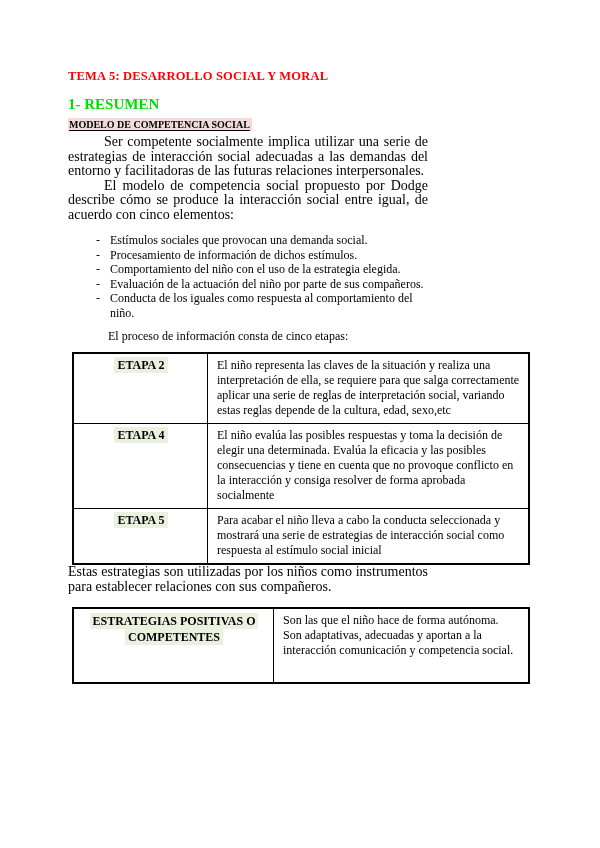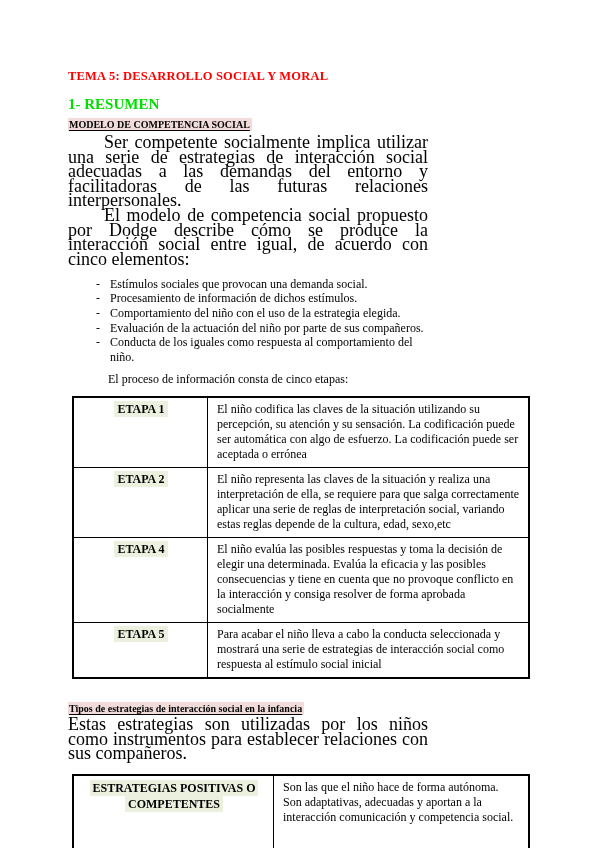--- a/index.html
+++ b/index.html
@@ -26,21 +26,21 @@
   .h-block{margin:0 0 2px 0;line-height:16px;}
   .hl-pink{
     background:#f2dbdb;
     font-weight:bold;font-size:10px;color:#000;
     text-decoration:underline;
     text-underline-offset:2px;
     padding:1px 2px 1px 1px;
     margin-top:24px;
   }
   p.body{
-    font-size:18px;line-height:14.6px;
+    font-size:14px;line-height:14.6px;
     text-align:justify;margin:0;
   }
   p.indent{text-indent:36px;}
   .list{margin:10.5px 0 0 0;}
   .li{display:flex;font-size:12px;line-height:14.6px;}
   .li .dash{width:14px;margin-left:28px;flex:none;}
   .li .li-text{flex:1;}
   .p-proceso{
     font-size:12px;line-height:14.6px;margin:8px 0 0 40px;text-align:left;
   }
@@ -112,39 +112,34 @@
       <span class="dash">-</span>
       <span class="li-text">Conducta de los iguales como respuesta al comportamiento del niño.</span>
     </div>
   </div>
 
   <p class="p-proceso">El proceso de información consta de cinco etapas:</p>
 
   <table class="doc-table">
     <tbody>
       <tr>
-        <td class="stage-label"><span class="hl-green">ETAPA 1</span></td>
-        <td>El niño codifica las claves de la situación utilizando su percepción, su atención y su sensación. La codificación puede ser automática con algo de esfuerzo. La codificación puede ser aceptada o errónea</td>
-      </tr>
-      <tr>
         <td class="stage-label"><span class="hl-green">ETAPA 2</span></td>
         <td>El niño representa las claves de la situación y realiza una interpretación de ella, se requiere para que salga correctamente aplicar una serie de reglas de interpretación social, variando estas reglas depende de la cultura, edad, sexo,etc</td>
       </tr>
       <tr>
         <td class="stage-label"><span class="hl-green">ETAPA 4</span></td>
         <td>El niño evalúa las posibles respuestas y toma la decisión de elegir una determinada. Evalúa la eficacia y las posibles consecuencias y tiene en cuenta que no provoque conflicto en la interacción y consiga resolver de forma aprobada socialmente</td>
       </tr>
       <tr>
         <td class="stage-label"><span class="hl-green">ETAPA 5</span></td>
         <td>Para acabar el niño lleva a cabo la conducta seleccionada y mostrará una serie de estrategias de interacción social como respuesta al estímulo social inicial</td>
       </tr>
     </tbody>
   </table>
 
-  <div class="h-block h-tipos"><span class="hl-pink">Tipos de estrategias de interacción social en la infancia</span></div>
 
   <p class="body p-tipos">Estas estrategias son utilizadas por los niños como instrumentos para establecer relaciones con sus compañeros.</p>
 
   <table class="doc-table strat-table">
     <tbody>
       <tr>
         <td class="strat-label"><span class="hl-green">ESTRATEGIAS POSITIVAS O COMPETENTES</span></td>
         <td class="strat-text">Son las que el niño hace de forma autónoma. Son adaptativas, adecuadas y aportan a la interacción comunicación y competencia social.</td>
       </tr>
     </tbody>

